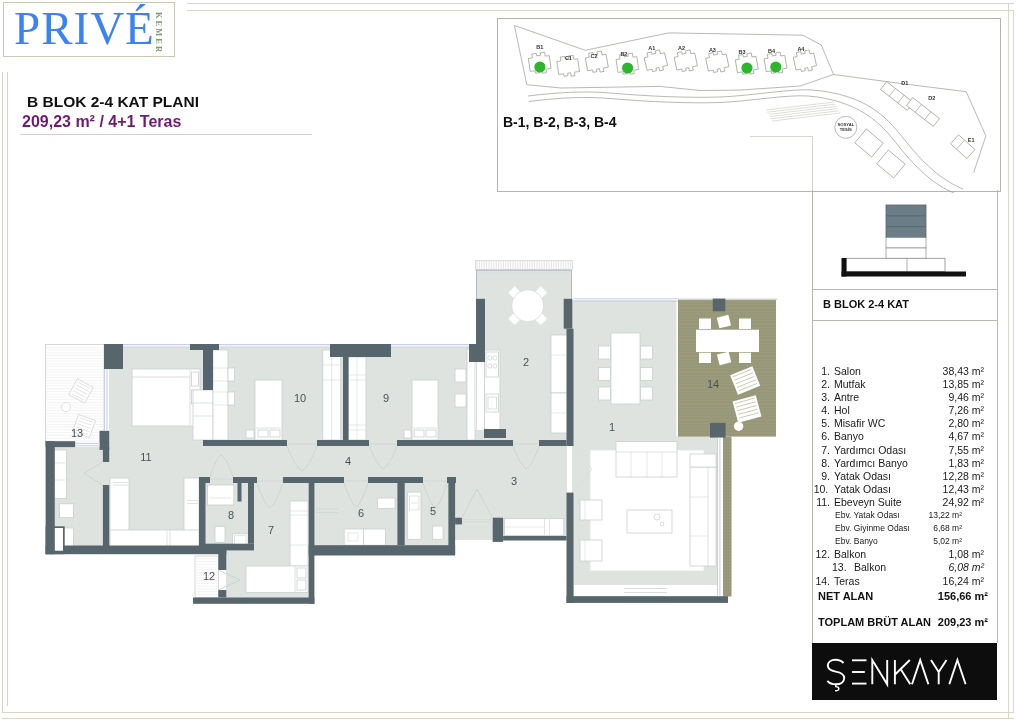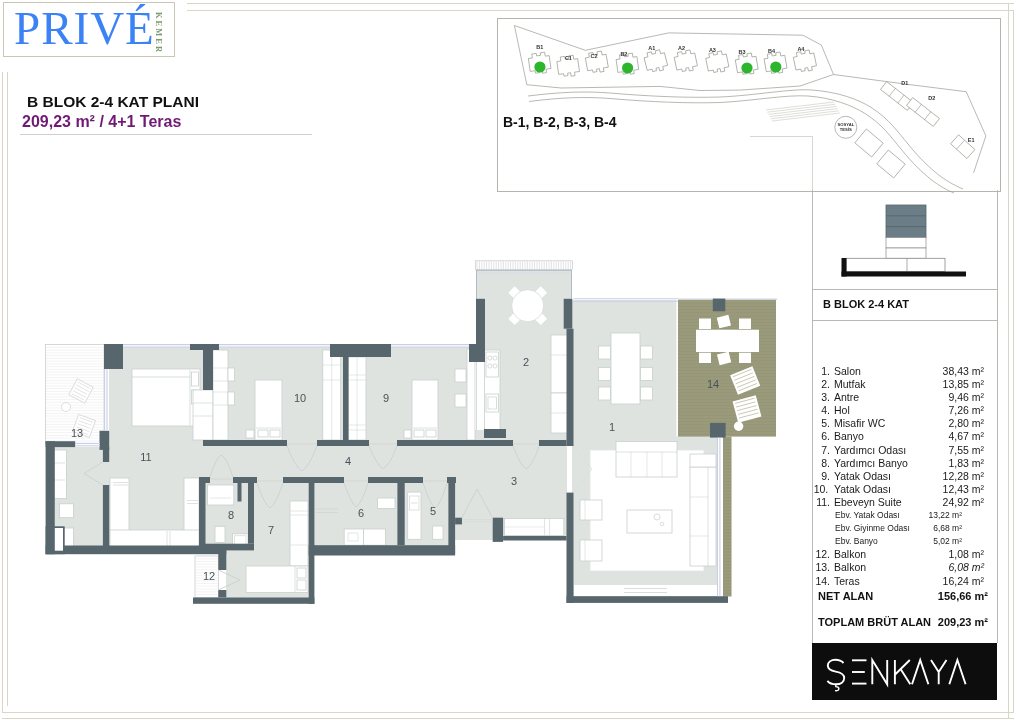--- a/index.html
+++ b/index.html
@@ -62,21 +62,21 @@
 <div style="height:13.1px;line-height:13.1px;"><span style="display:inline-block;width:18px;text-align:right;">6.</span><span style="padding-left:4px;">Banyo</span><span style="float:right;">4,67 m²</span></div>
 <div style="height:13.1px;line-height:13.1px;"><span style="display:inline-block;width:18px;text-align:right;">7.</span><span style="padding-left:4px;">Yardımcı Odası</span><span style="float:right;">7,55 m²</span></div>
 <div style="height:13.1px;line-height:13.1px;"><span style="display:inline-block;width:18px;text-align:right;">8.</span><span style="padding-left:4px;">Yardımcı Banyo</span><span style="float:right;">1,83 m²</span></div>
 <div style="height:13.1px;line-height:13.1px;"><span style="display:inline-block;width:18px;text-align:right;">9.</span><span style="padding-left:4px;">Yatak Odası</span><span style="float:right;">12,28 m²</span></div>
 <div style="height:13.1px;line-height:13.1px;"><span style="display:inline-block;width:18px;text-align:center;">10.</span><span style="padding-left:4px;">Yatak Odası</span><span style="float:right;">12,43 m²</span></div>
 <div style="height:13.1px;line-height:13.1px;"><span style="display:inline-block;width:18px;text-align:right;">11.</span><span style="padding-left:4px;">Ebeveyn Suite</span><span style="float:right;">24,92 m²</span></div>
 <div style="height:13.1px;line-height:13.1px;font-size:8.5px;"><span style="display:inline-block;width:23px;"></span>Ebv. Yatak Odası<span style="float:right;margin-right:22px;">13,22 m²</span></div>
 <div style="height:13.1px;line-height:13.1px;font-size:8.5px;"><span style="display:inline-block;width:23px;"></span>Ebv. Giyinme Odası<span style="float:right;margin-right:22px;">6,68 m²</span></div>
 <div style="height:13.1px;line-height:13.1px;font-size:8.5px;"><span style="display:inline-block;width:23px;"></span>Ebv. Banyo<span style="float:right;margin-right:22px;">5,02 m²</span></div>
 <div style="height:13.1px;line-height:13.1px;"><span style="display:inline-block;width:18px;text-align:right;">12.</span><span style="padding-left:4px;">Balkon</span><span style="float:right;">1,08 m²</span></div>
-<div style="height:13.1px;line-height:13.1px;"><span style="display:inline-block;width:18px;text-align:right;">13.</span><span style="padding-left:4px;">Balkon</span><span style="float:right;font-style:italic;">6,08 m²</span></div>
+<div style="height:13.1px;line-height:13.1px;"><span style="display:inline-block;width:18px;padding-left:20px;">13.</span><span style="padding-left:4px;">Balkon</span><span style="float:right;font-style:italic;">6,08 m²</span></div>
 <div style="height:13.1px;line-height:13.1px;"><span style="display:inline-block;width:18px;text-align:right;">14.</span><span style="padding-left:4px;">Teras</span><span style="float:right;">16,24 m²</span></div>
 </div>
 
 <div class="abs" style="left:818px;top:590px;width:170px;font-size:11px;font-weight:bold;color:#111;">NET ALAN<span style="float:right;">156,66 m²</span></div>
 
 <div class="abs" style="left:818px;top:616px;width:170px;font-size:11px;font-weight:bold;color:#111;">TOPLAM BRÜT ALAN<span style="float:right;">209,23 m²</span></div>
 
 <div class="abs" style="left:812px;top:643px;width:185px;height:57px;background:#0d0d0d;"></div>
 
 <svg class="abs" style="left:0;top:0;" width="1017" height="720" viewBox="0 0 1017 720">

